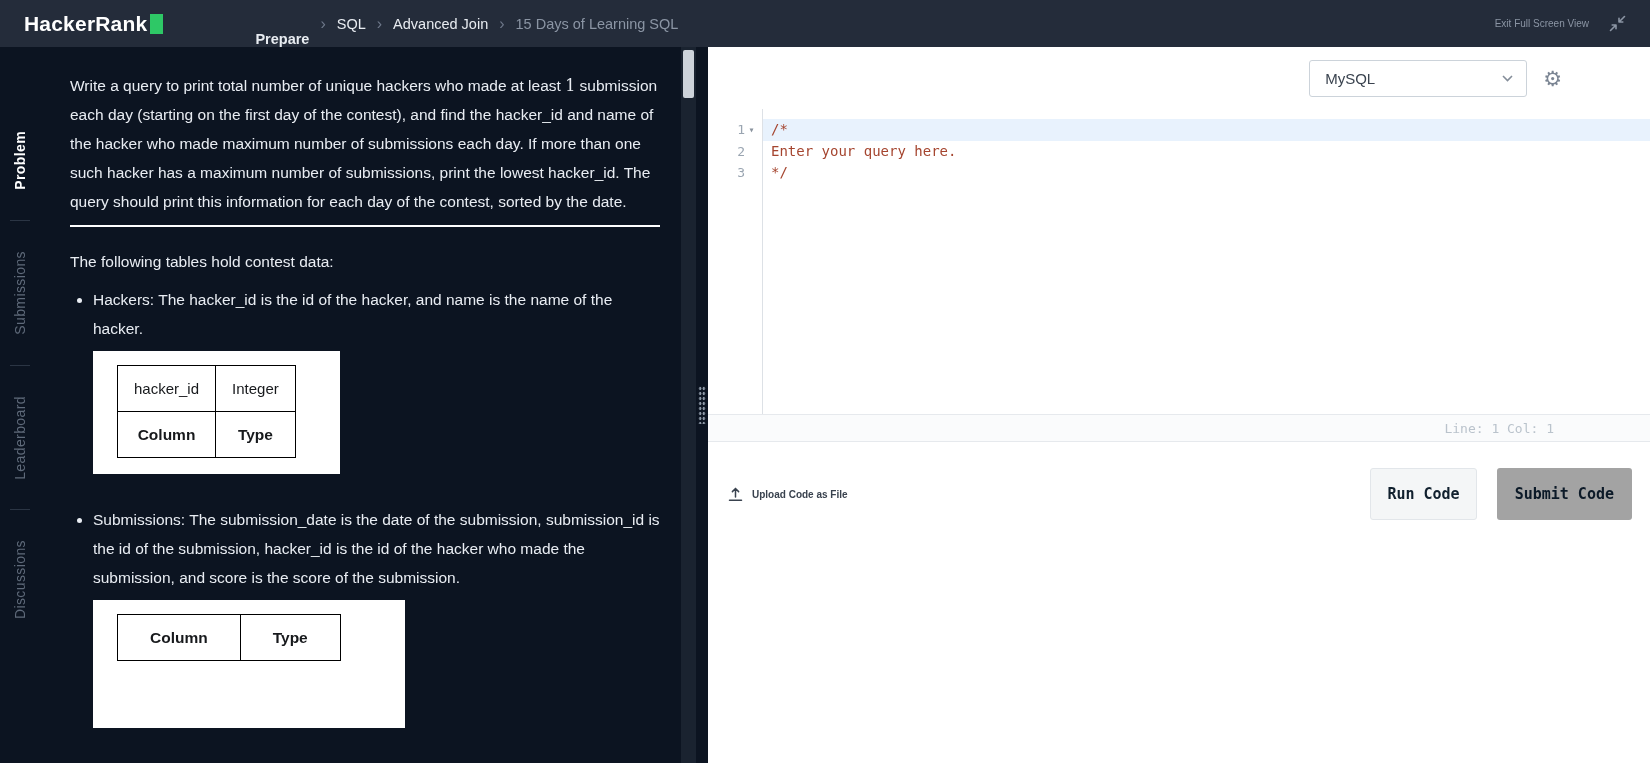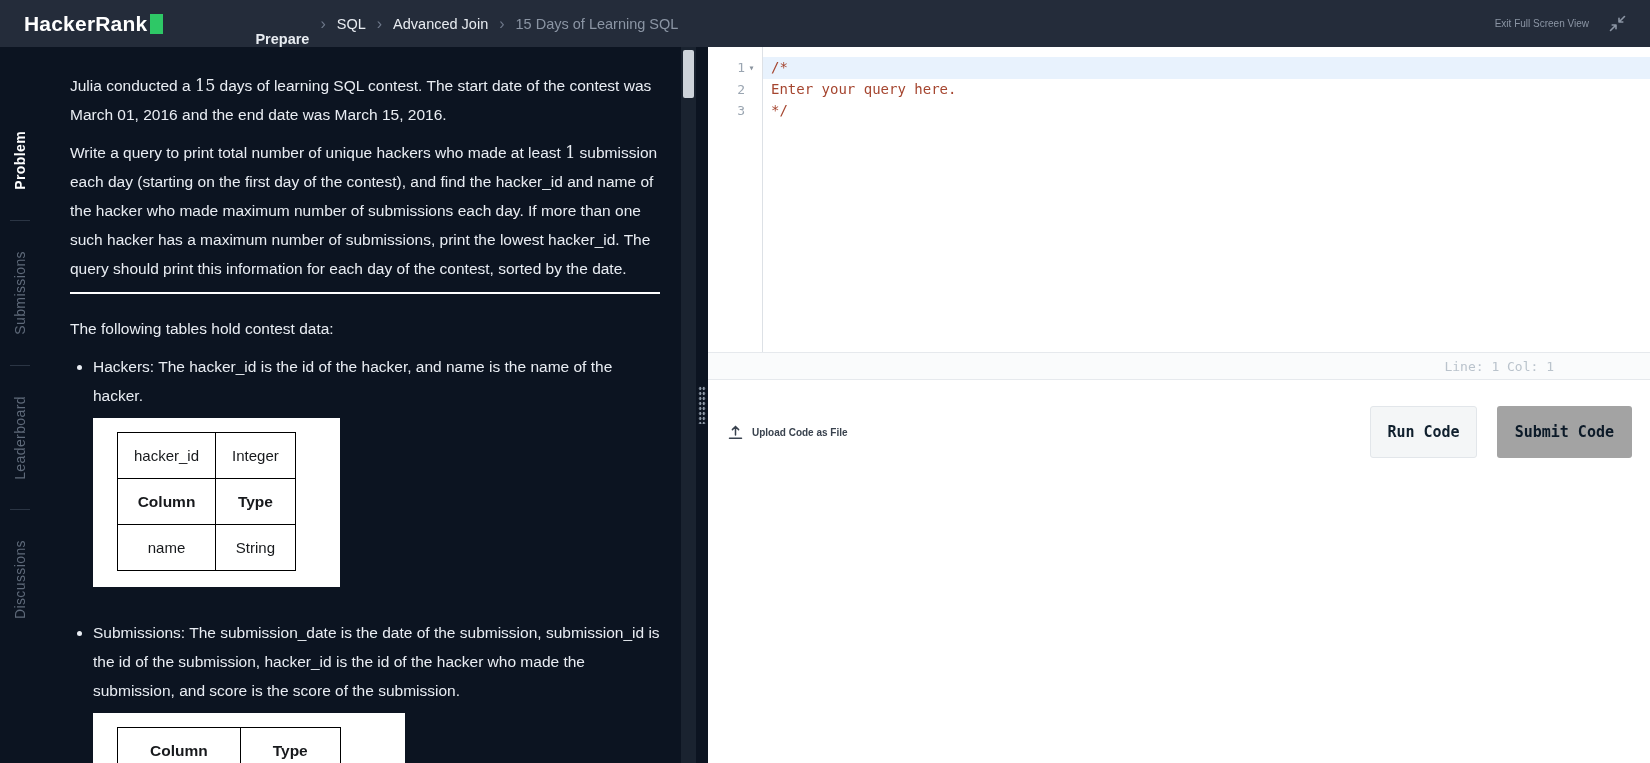--- a/index.html
+++ b/index.html
@@ -122,42 +122,37 @@
         <div class="vtab active">Problem</div>
         <div class="tab-divider"></div>
         <div class="vtab">Submissions</div>
         <div class="tab-divider"></div>
         <div class="vtab">Leaderboard</div>
         <div class="tab-divider"></div>
         <div class="vtab">Discussions</div>
       </div>
 
       <div class="problem-content">
-        <p><span>Julia conducted a </span><span class="math">15</span><span> days of learning SQL contest. The start date of the contest was March 01, 2016 and the end date was March 15, 2016.</span></p>
         <p><span>Write a query to print total number of unique hackers who made at least </span><span class="math">1</span><span> submission each day (starting on the first day of the contest), and find the hacker_id and name of the hacker who made maximum number of submissions each day. If more than one such hacker has a maximum number of submissions, print the lowest hacker_id. The query should print this information for each day of the contest, sorted by the date.</span></p>
         <hr class="section-divider">
         <p>The following tables hold contest data:</p>
         <ul class="bullet-list">
           <li>
             <span>Hackers: The hacker_id is the id of the hacker, and name is the name of the hacker.</span>
             <br>
             <div class="img-card">
               <table>
                 <tbody>
                     <tr>
                   <td>hacker_id</td>
                   <td>Integer</td>
                 </tr>
                 <tr>
                   <th>Column</th>
                   <th>Type</th>
-                </tr>
-                <tr>
-                  <td>name</td>
-                  <td>String</td>
                 </tr>
               </tbody>
                 </table>
             </div>
           </li>
           <li>
             <span>Submissions: The submission_date is the date of the submission, submission_id is the id of the submission, hacker_id is the id of the hacker who made the submission, and score is the score of the submission.</span>
             <br>
             <div class="img-card wide">
               <table>
@@ -177,20 +172,29 @@
         <div class="left-scroll-thumb"></div>
       </div>
     </div>
 
     <div class="panel-divider">
       <div class="grip"></div>
     </div>
 
     <div class="right-panel">
 
+      <div class="editor-toolbar">
+        <div class="lang-select">
+          <span>MySQL</span>
+          <svg width="11" height="7" viewBox="0 0 11 7" fill="none" stroke="#848d99" stroke-width="1.6">
+            <path d="M1 1 L5.5 5.5 L10 1"></path>
+          </svg>
+        </div>
+        <span class="gear-icon">⚙</span>
+      </div>
 
       <div class="editor">
         <div class="gutter">
           <div class="gutter-line">
             <span class="ln">1</span>
             <span class="fold">▾</span>
           </div>
           <div class="gutter-line">
             <span class="ln">2</span>
             <span class="fold"></span>

